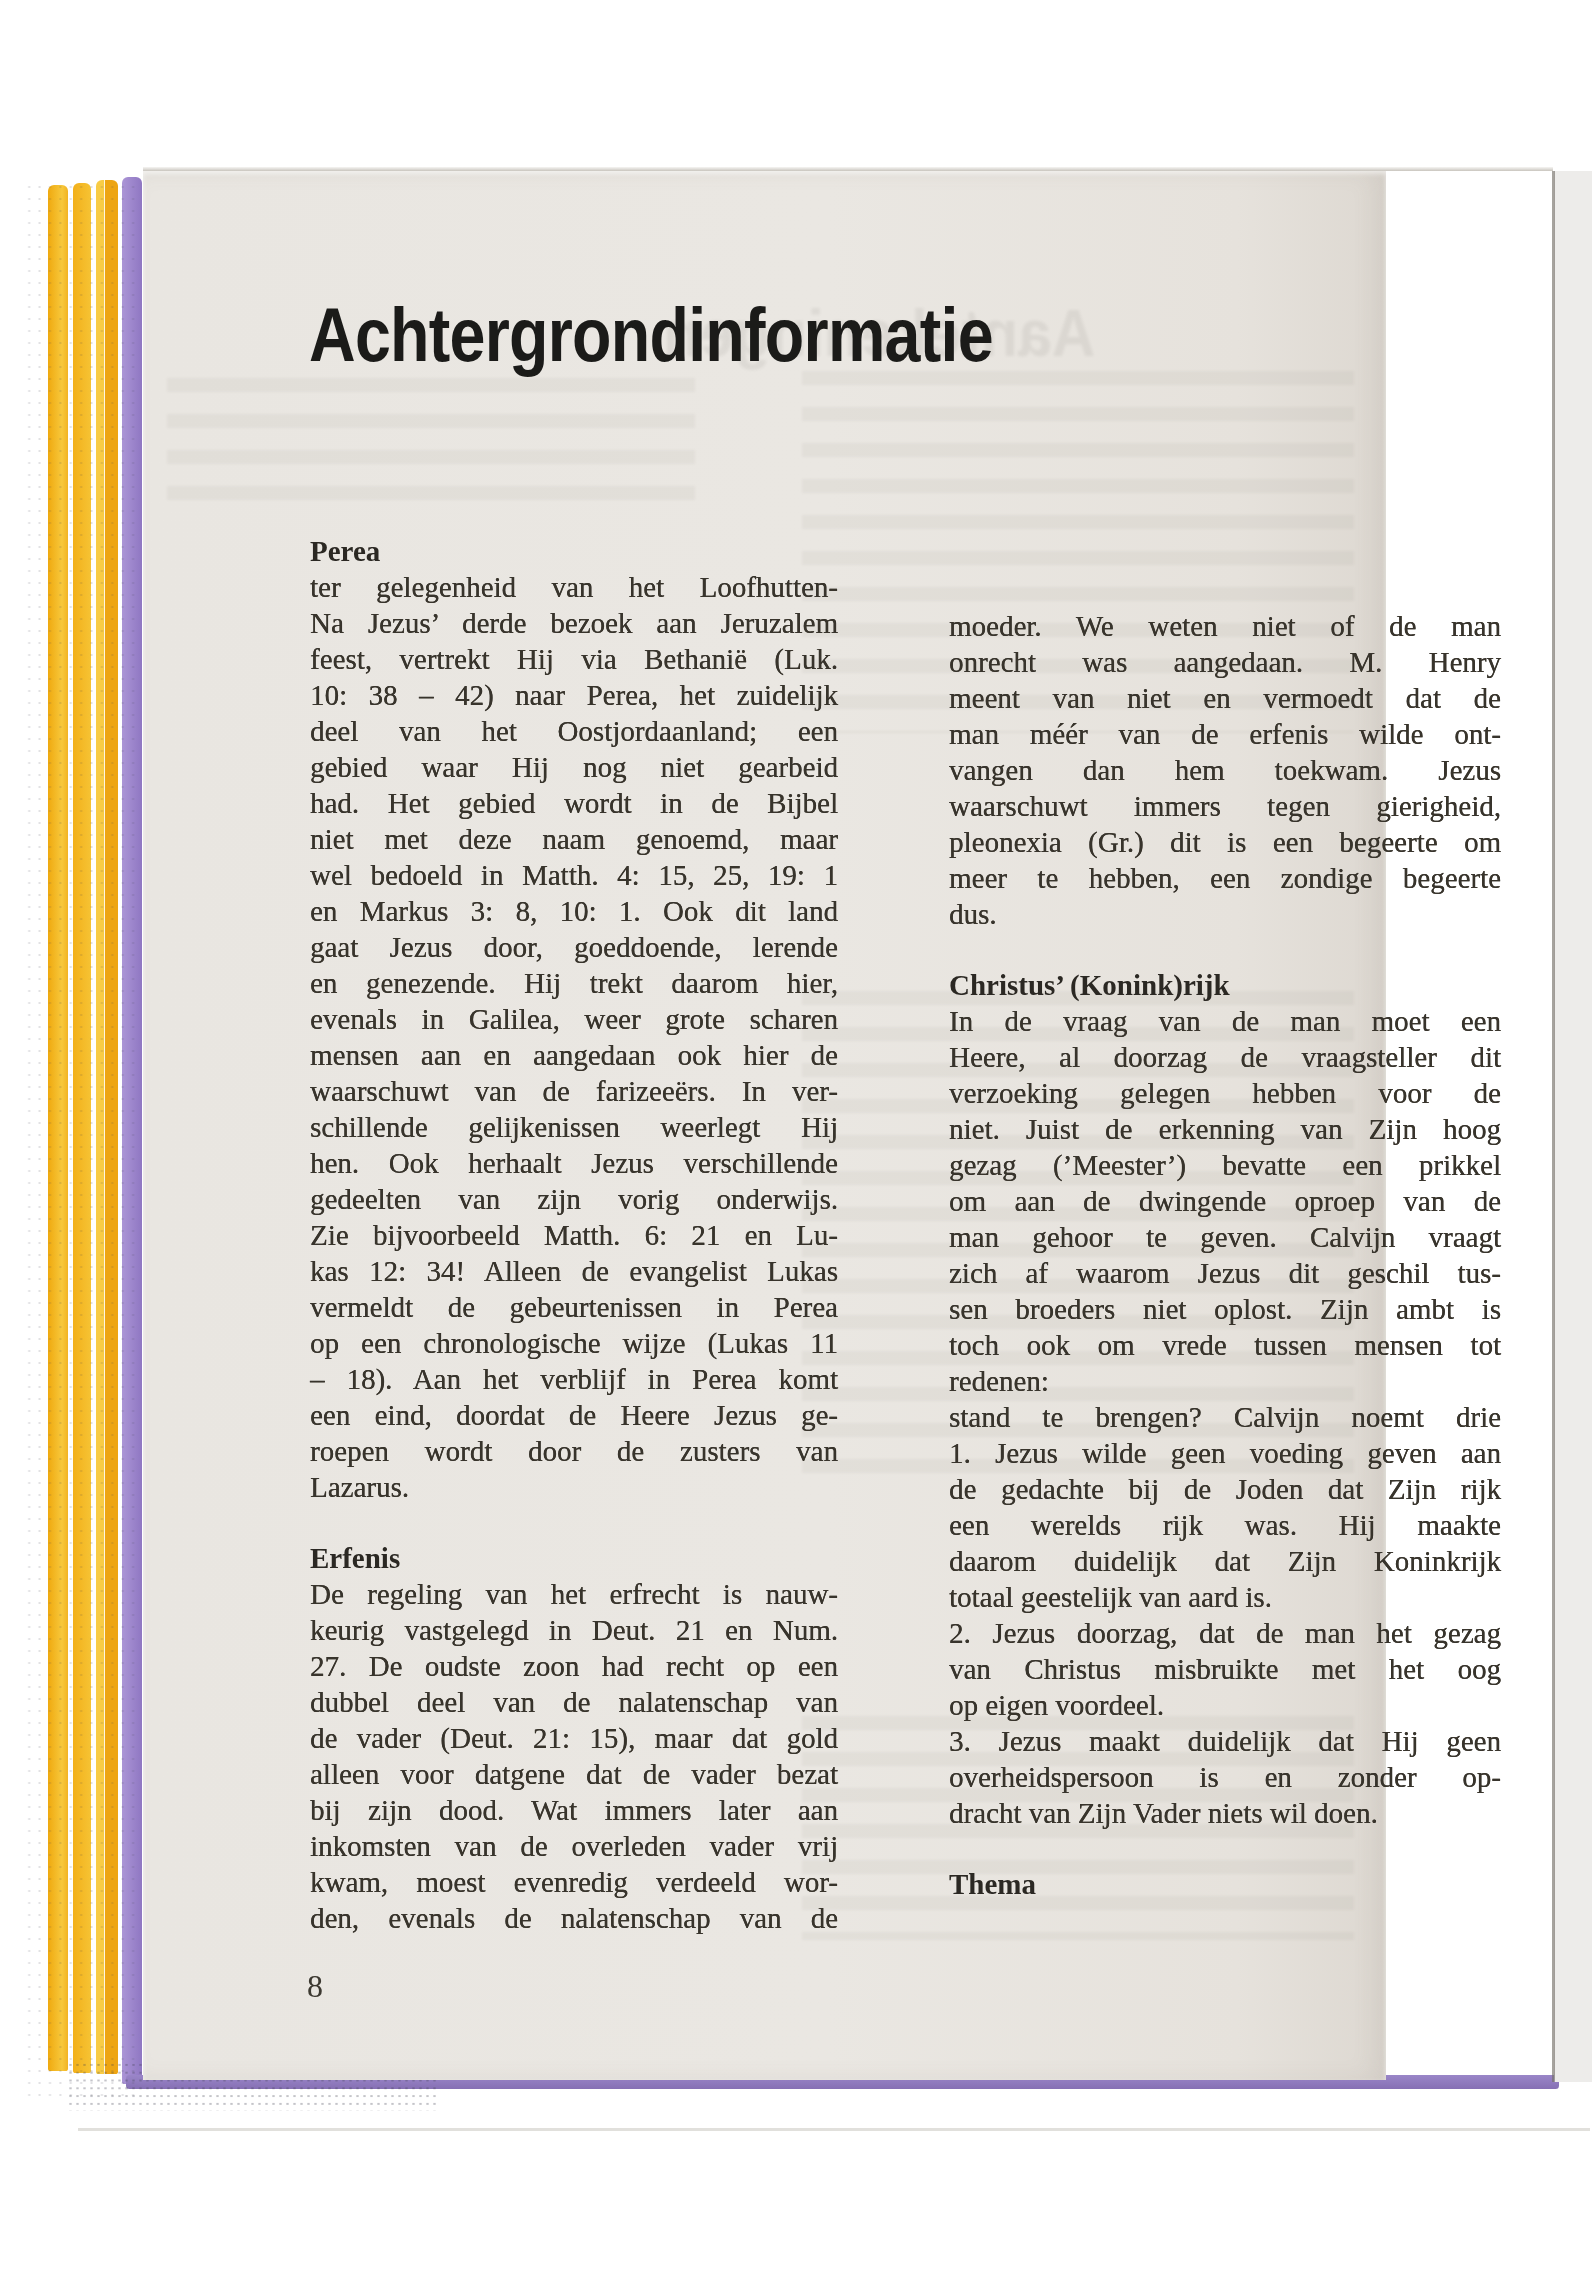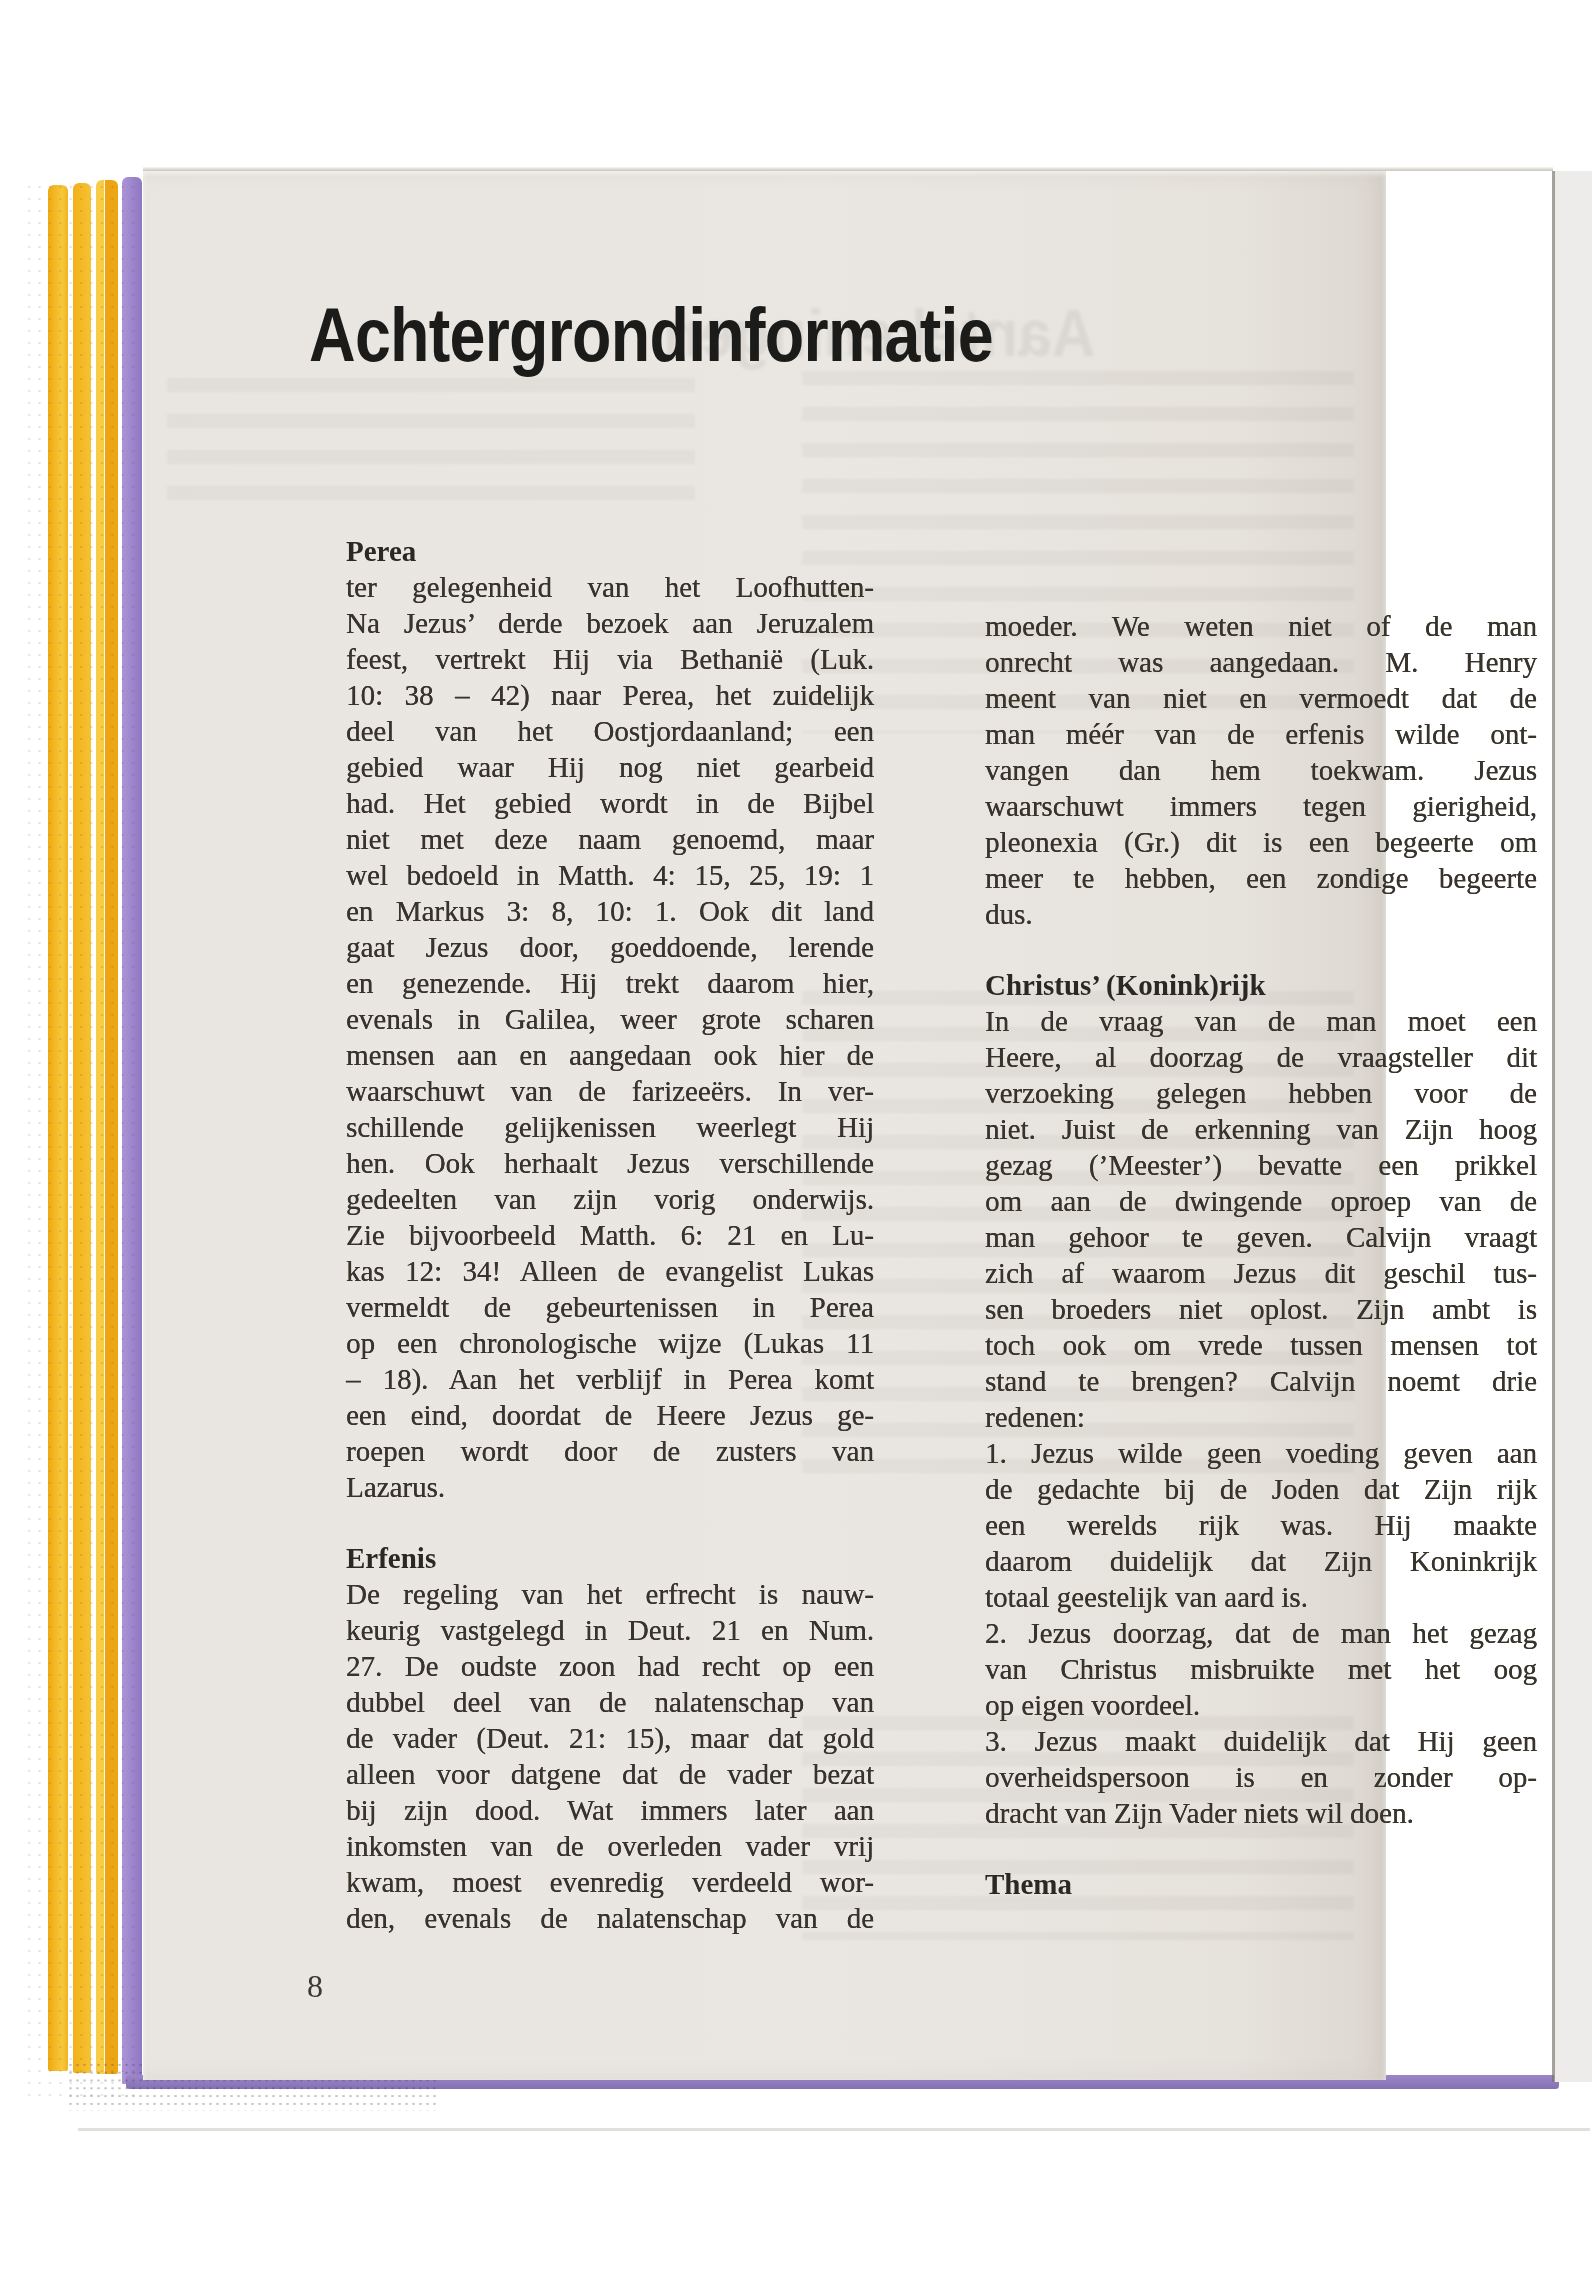--- a/index.html
+++ b/index.html
@@ -43,21 +43,21 @@
     background:repeating-linear-gradient(180deg, rgba(100,92,80,.055) 0 14px, rgba(100,92,80,0) 14px 36px);
     filter:blur(1.3px);}
   .ghost-title{position:absolute;left:483px;top:128px;width:742px;height:86px;
     font-family:"Liberation Sans",sans-serif;font-weight:bold;font-size:67px;line-height:1;
     color:#4a4640;opacity:.08;filter:blur(1.7px);transform:scaleX(-0.9);text-align:right;}
   
   .title{position:absolute;left:166px;top:126px;
     font-family:"Liberation Sans",sans-serif;font-weight:bold;font-size:76px;line-height:1;
     letter-spacing:-0.9px;color:#1b1b19;transform:scaleX(.85);transform-origin:left center;
     white-space:nowrap;}
-  .col{position:absolute;color:#38342c;font-size:29px;margin-left:36px;}
+  .col{position:absolute;color:#38342c;font-size:29px;}
   .col-left{left:167px;top:362px;width:528px;}
   .col-right{left:806px;top:437px;width:552px;}
   .heading{font-weight:bold;height:36px;line-height:36px;color:#2b2823;}
   .heading:not(:first-child){margin-top:35px;}
   .line{height:36px;line-height:36px;text-align:justify;text-align-last:justify;
     text-shadow:0.2px 0 0 currentColor;}
   .line.flush{text-align-last:left;}
   .page-number{position:absolute;left:164px;top:1797px;font-size:32px;color:#3c3931;}
 </style>
 </head>
@@ -141,22 +141,22 @@
       <div class="line">In de vraag van de man moet een</div>
       <div class="line">Heere, al doorzag de vraagsteller dit</div>
       <div class="line">verzoeking gelegen hebben voor de</div>
       <div class="line">niet. Juist de erkenning van Zijn hoog</div>
       <div class="line">gezag (’Meester’) bevatte een prikkel</div>
       <div class="line">om aan de dwingende oproep van de</div>
       <div class="line">man gehoor te geven. Calvijn vraagt</div>
       <div class="line">zich af waarom Jezus dit geschil tus-</div>
       <div class="line">sen broeders niet oplost. Zijn ambt is</div>
       <div class="line">toch ook om vrede tussen mensen tot</div>
+      <div class="line flush">redenen:</div>
       <div class="line">stand te brengen? Calvijn noemt drie</div>
-      <div class="line flush">redenen:</div>
       <div class="line">1. Jezus wilde geen voeding geven aan</div>
       <div class="line">de gedachte bij de Joden dat Zijn rijk</div>
       <div class="line">een werelds rijk was. Hij maakte</div>
       <div class="line">daarom duidelijk dat Zijn Koninkrijk</div>
       <div class="line flush">totaal geestelijk van aard is.</div>
       <div class="line">2. Jezus doorzag, dat de man het gezag</div>
       <div class="line">van Christus misbruikte met het oog</div>
       <div class="line flush">op eigen voordeel.</div>
       <div class="line">3. Jezus maakt duidelijk dat Hij geen</div>
       <div class="line">overheidspersoon is en zonder op-</div>

